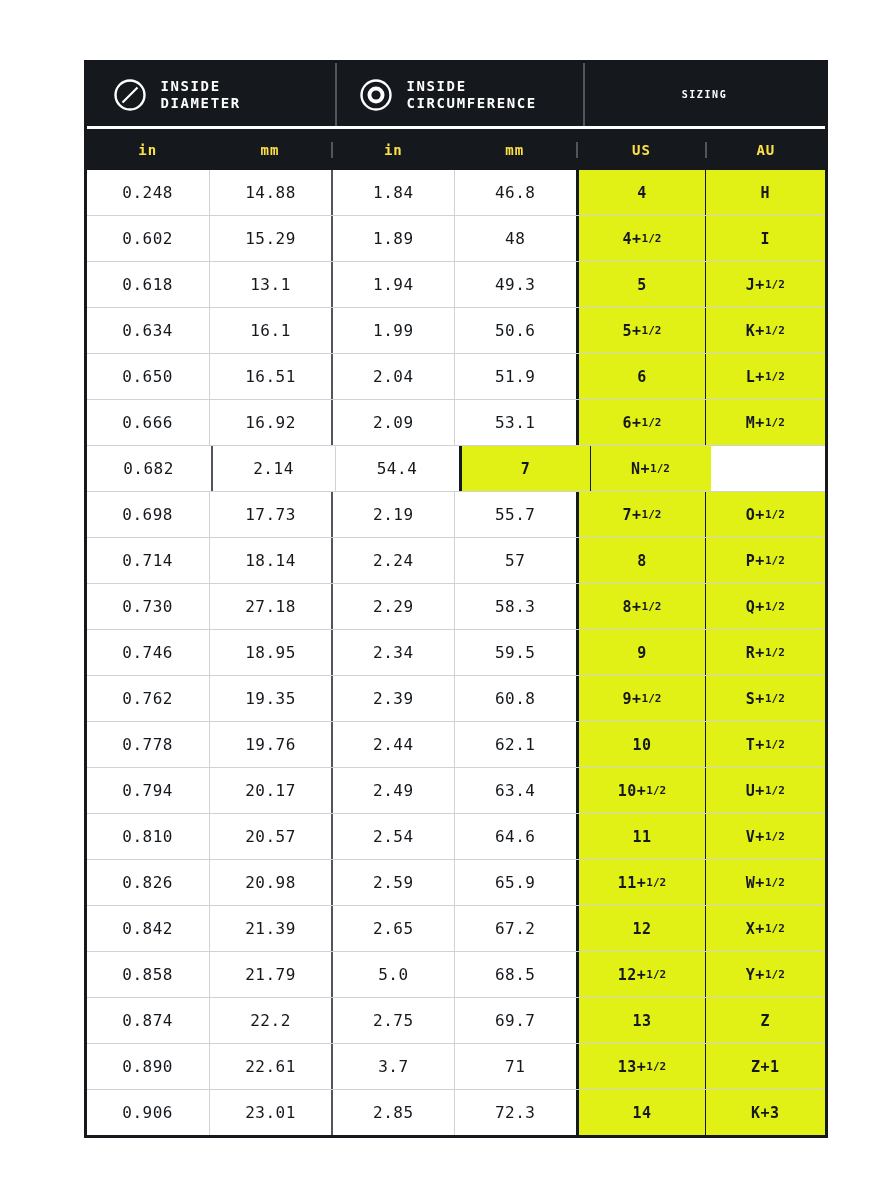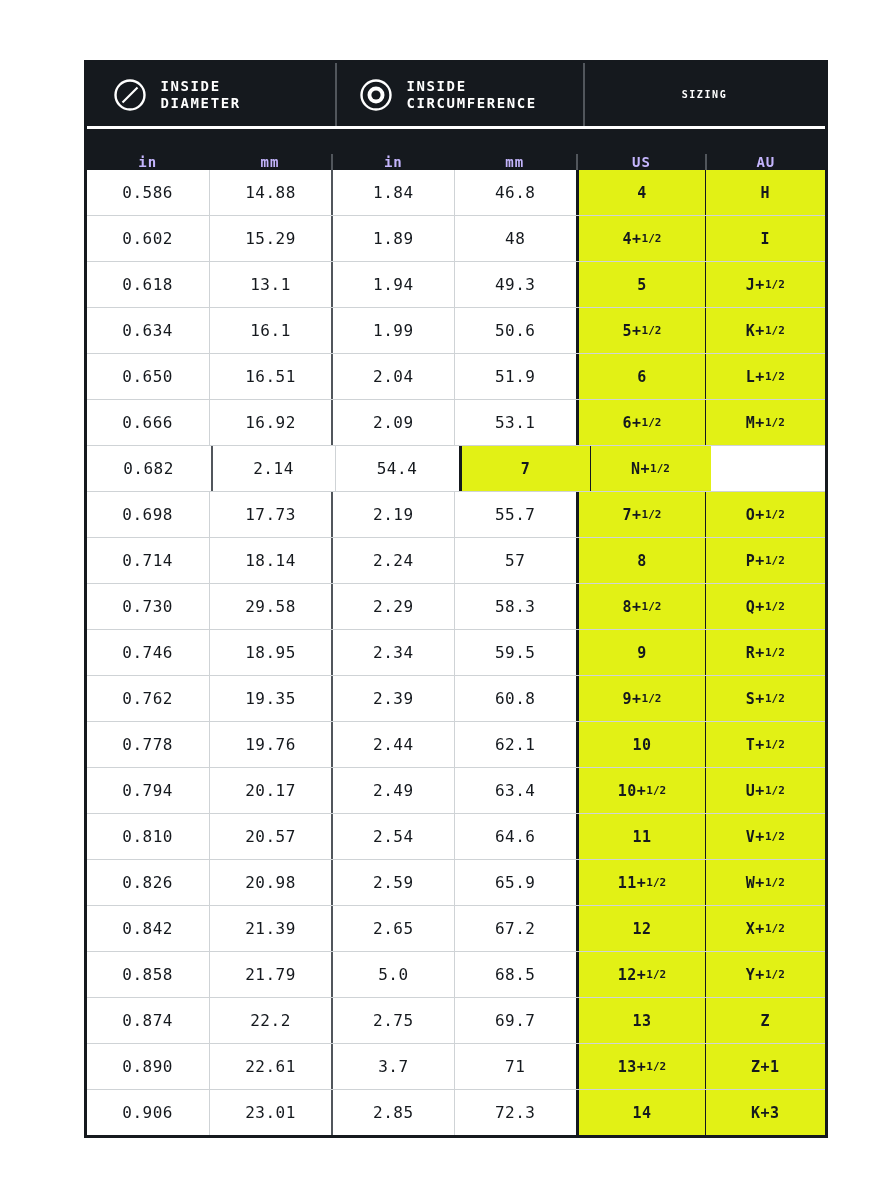--- a/index.html
+++ b/index.html
@@ -76,23 +76,23 @@
 
   .head-rule {
     height: 3px;
     background: #ffffff;
   }
 
   
   .head-sub {
     display: flex;
     background: #15191e;
-    color: #c4b5fd;
+    color: #fde047;
     height: 41px;
-    align-items: flex-end;
+    align-items: center;
   }
   .head-sub .cell {
     display: flex;
     align-items: center;
     justify-content: center;
     font-size: 14px;
     font-weight: bold;
     letter-spacing: 1px;
     box-sizing: border-box;
   }
@@ -176,21 +176,21 @@
       <div class="cell c1">in</div>
       <div class="cell c2">mm</div>
       <div class="cell c3">in</div>
       <div class="cell c4">mm</div>
       <div class="cell c5">US</div>
       <div class="cell c6">AU</div>
     </div>
 
     <div id="rows">
         <div class="row">
-          <div class="cell c1">0.586</div>
+          <div class="cell c1">0.248</div>
           <div class="cell c2 sep">14.88</div>
           <div class="cell c3">1.84</div>
           <div class="cell c4 sep">46.8</div>
           <div class="cell c5 hl thick">4</div>
           <div class="cell c6 hl sz2">H</div>
         </div>
         <div class="row">
           <div class="cell c1">0.602</div>
           <div class="cell c2 sep">15.29</div>
           <div class="cell c3">1.89</div>
@@ -281,21 +281,21 @@
           <div class="cell c3">2.24</div>
           <div class="cell c4 sep">57</div>
           <div class="cell c5 hl thick">8</div>
           <div class="cell c6 hl sz2">
             <span>P+</span>
             <span class="frac">1/2</span>
           </div>
         </div>
         <div class="row">
           <div class="cell c1">0.730</div>
-          <div class="cell c2 sep">29.58</div>
+          <div class="cell c2 sep">27.18</div>
           <div class="cell c3">2.29</div>
           <div class="cell c4 sep">58.3</div>
           <div class="cell c5 hl thick">
             <span>8+</span>
             <span class="frac">1/2</span>
           </div>
           <div class="cell c6 hl sz2">
             <span>Q+</span>
             <span class="frac">1/2</span>
           </div>

